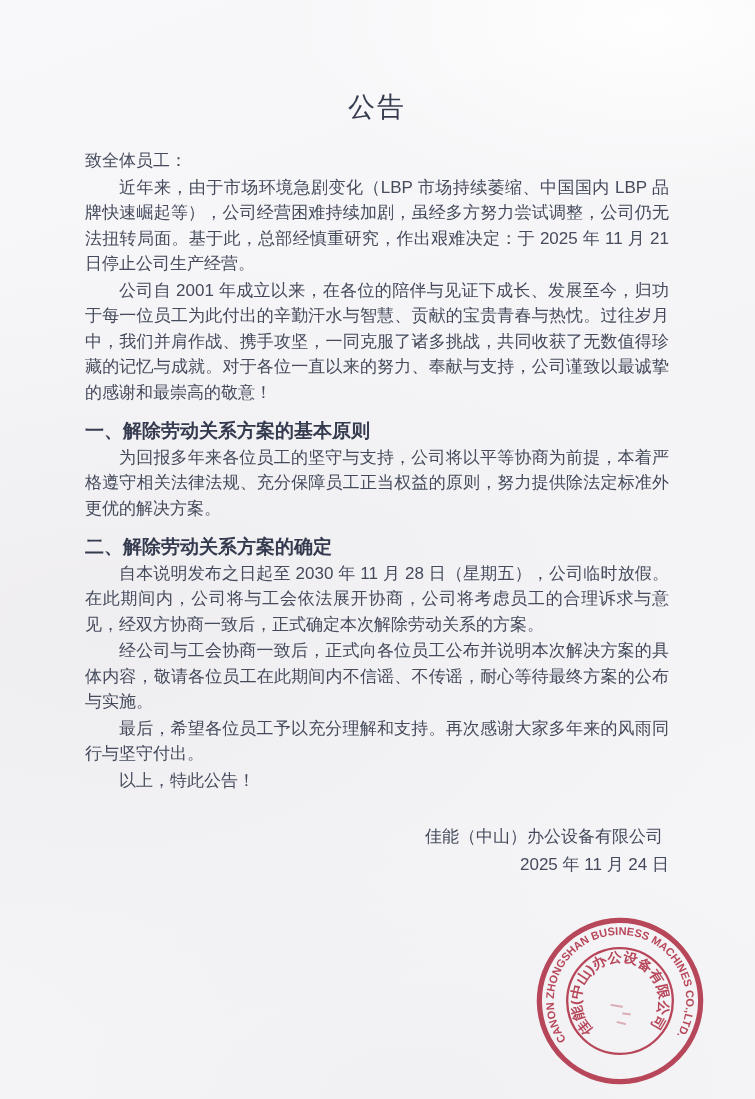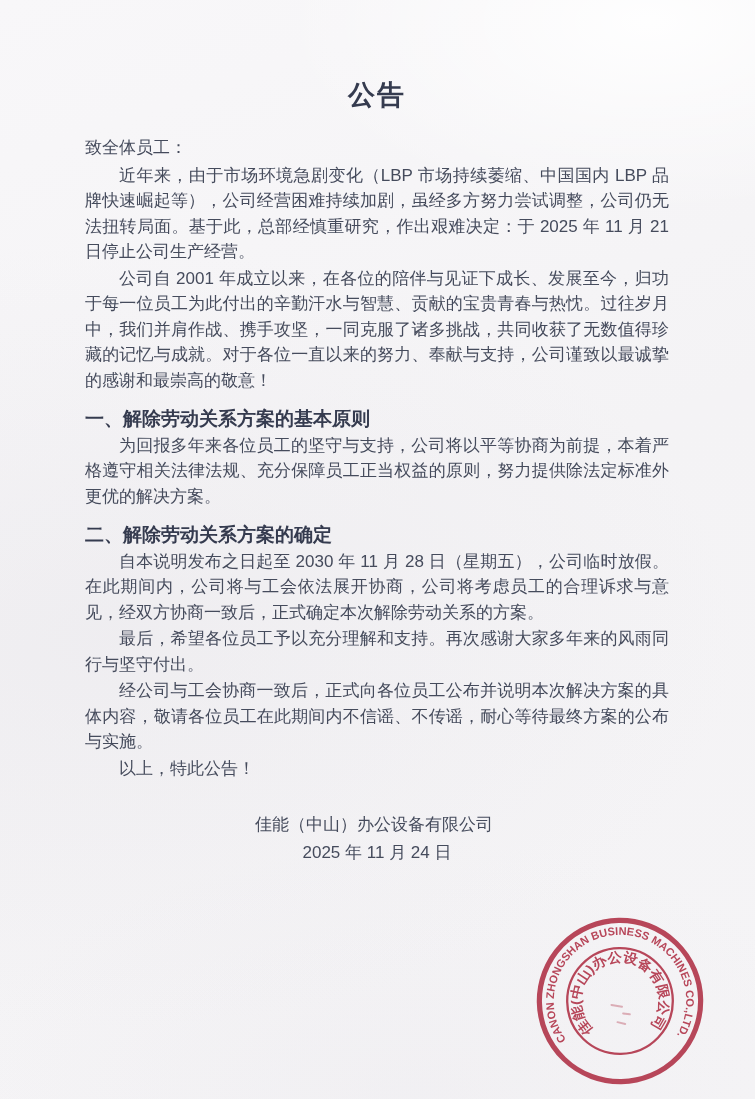--- a/index.html
+++ b/index.html
@@ -8,27 +8,27 @@
     position:relative;width:755px;height:1099px;
     background:
       radial-gradient(620px 320px at 86% 2%, rgba(255,255,255,.9) 0%, rgba(255,255,255,0) 60%),
       radial-gradient(900px 560px at 14% 58%, rgba(230,228,233,.38) 0%, rgba(230,228,233,0) 70%),
       radial-gradient(700px 400px at 55% 100%, rgba(232,230,235,.30) 0%, rgba(232,230,235,0) 65%),
       linear-gradient(160deg,#f8f7f9 0%,#f4f3f5 48%,#f5f4f6 100%);
     color:#454b5c;
   }
   .doc{position:absolute;left:85px;right:86px;top:78px;font-size:17px;line-height:25.5px;}
   .title{
-    margin:0;text-align:center;font-size:27px;line-height:34px;font-weight:700;
+    margin:12px;text-align:center;font-size:27px;line-height:34px;font-weight:400;
     letter-spacing:2px;color:#353b4f;
   }
-  .salutation{margin:24px 0 0;text-indent:0;font-family:Liberation Mono, monospace;}
+  .salutation{margin:24px 0 0;text-indent:0;}
   .doc p.para{margin:1px 0 0;text-indent:2em;text-align:justify;}
   .sec-heading{margin:13px 0 0;font-size:19px;line-height:25.5px;font-weight:700;color:#353b4f;}
-  .signature{margin-top:30px;text-align:center;line-height:28px;}
+  .signature{margin-top:30px;text-align:right;line-height:28px;}
   .sig-company{padding-right:6px;}
   .sig-date{padding-right:0;}
   .stamp{
     position:absolute;left:524px;top:905px;width:192px;height:192px;
     mix-blend-mode:multiply;opacity:.92;transform:rotate(-1deg);
   }
 </style>
 </head>
 <body>
 
@@ -41,23 +41,23 @@
 
     <p class="para">近年来，由于市场环境急剧变化（LBP 市场持续萎缩、中国国内 LBP 品牌快速崛起等），公司经营困难持续加剧，虽经多方努力尝试调整，公司仍无法扭转局面。基于此，总部经慎重研究，作出艰难决定：于 2025 年 11 月 21 日停止公司生产经营。</p>
     <p class="para">公司自 2001 年成立以来，在各位的陪伴与见证下成长、发展至今，归功于每一位员工为此付出的辛勤汗水与智慧、贡献的宝贵青春与热忱。过往岁月中，我们并肩作战、携手攻坚，一同克服了诸多挑战，共同收获了无数值得珍藏的记忆与成就。对于各位一直以来的努力、奉献与支持，公司谨致以最诚挚的感谢和最崇高的敬意！</p>
 
     <h2 class="sec-heading">一、解除劳动关系方案的基本原则</h2>
     <p class="para">为回报多年来各位员工的坚守与支持，公司将以平等协商为前提，本着严格遵守相关法律法规、充分保障员工正当权益的原则，努力提供除法定标准外更优的解决方案。</p>
 
     <h2 class="sec-heading">二、解除劳动关系方案的确定</h2>
     <p class="para">自本说明发布之日起至 2030 年 11 月 28 日（星期五），公司临时放假。在此期间内，公司将与工会依法展开协商，公司将考虑员工的合理诉求与意见，经双方协商一致后，正式确定本次解除劳动关系的方案。</p>
 
+    <p class="para">经公司与工会协商一致后，正式向各位员工公布并说明本次解决方案的具体内容，敬请各位员工在此期间内不信谣、不传谣，耐心等待最终方案的公布与实施。</p>
+
     <p class="para">最后，希望各位员工予以充分理解和支持。再次感谢大家多年来的风雨同行与坚守付出。</p>
-
-    <p class="para">经公司与工会协商一致后，正式向各位员工公布并说明本次解决方案的具体内容，敬请各位员工在此期间内不信谣、不传谣，耐心等待最终方案的公布与实施。</p>
     <p class="para">以上，特此公告！</p>
 
     <div class="signature">
       <div class="sig-company">佳能（中山）办公设备有限公司</div>
       <div class="sig-date">2025 年 11 月 24 日</div>
     </div>
   </div>
 
   <svg class="stamp" viewBox="-100 -100 200 200" aria-hidden="true">
     <defs>

